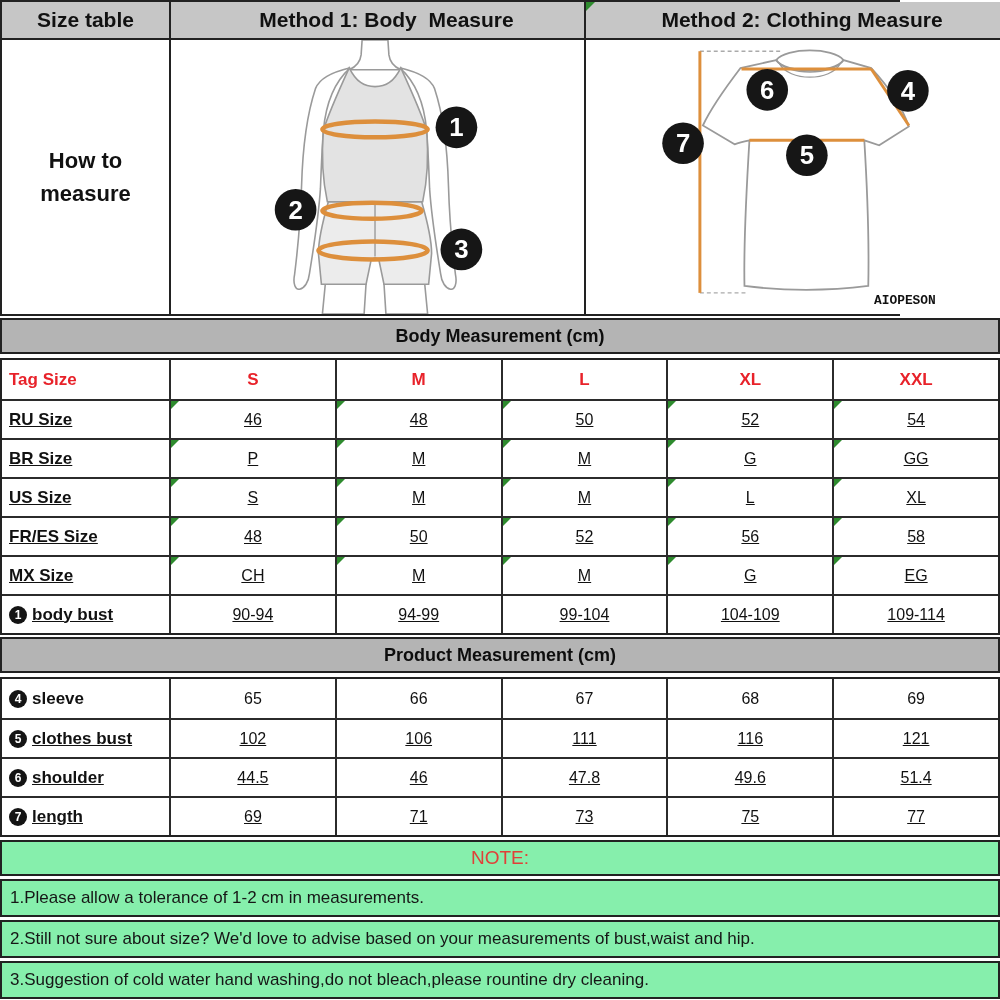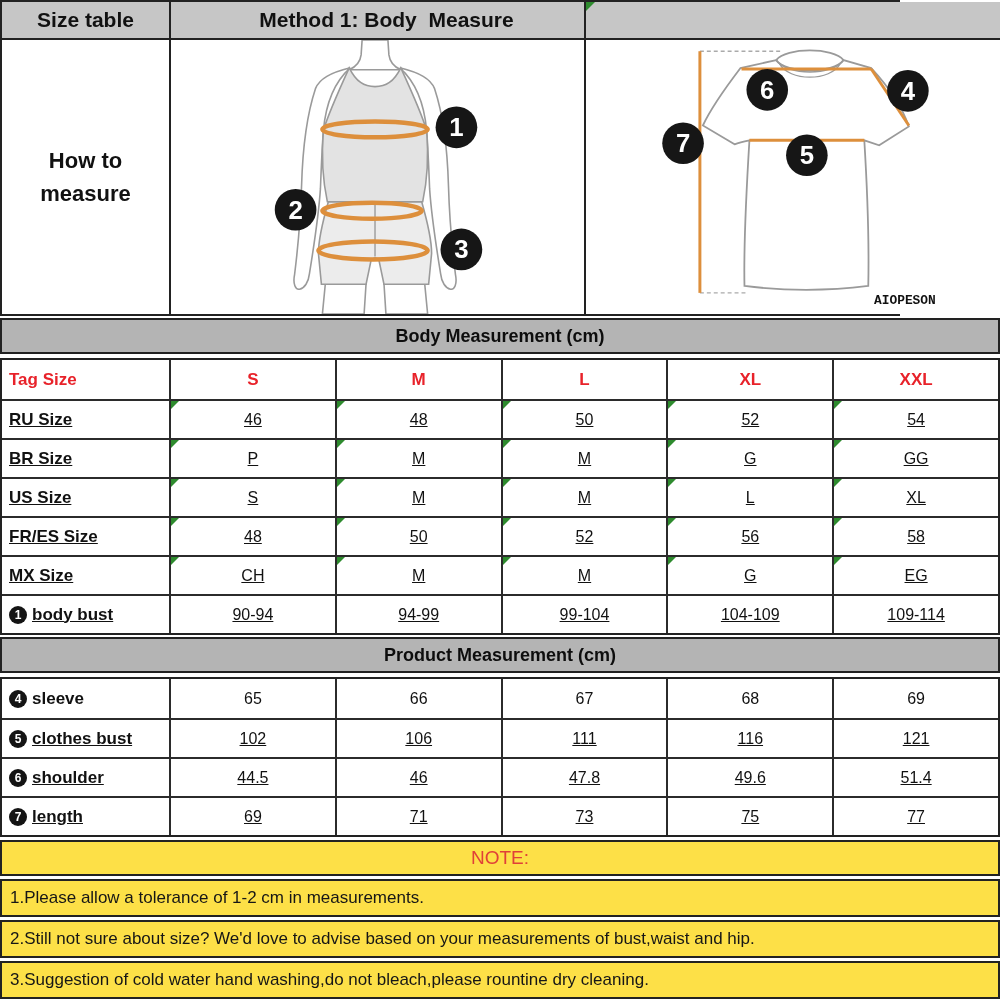--- a/index.html
+++ b/index.html
@@ -34,37 +34,38 @@
   .mtable .td{height:39px;display:flex;align-items:center;justify-content:center;font-size:16px;position:relative;background:#fff;}
   .mtable .td.label{justify-content:flex-start;padding-left:7px;font-weight:bold;font-size:17px;}
   .mtable .td:not(:nth-child(6n+1)){border-left:2px solid #2b2b2b;}
   .mtable .td:nth-child(n+7){border-top:2px solid #2b2b2b;text-decoration:underline;}
   .mtable .td.redcell{color:var(--red);font-weight:bold;font-size:17px;}
   .flag{position:absolute;top:0;left:0;width:0;height:0;border-top:8px solid var(--green);border-right:8px solid transparent;}
   .m2flag{position:absolute;top:0;left:0;width:0;height:0;border-top:9px solid var(--green);border-right:9px solid transparent;}
   .marker{display:inline-flex;align-items:center;justify-content:center;width:18px;height:18px;border-radius:50%;background:#141414;color:#fff;font-size:12px;font-weight:bold;margin-right:5px;flex:0 0 auto;}
 
   
-  .note-box{margin-top:3px;border:2px solid var(--border);background:#fde047;display:flex;align-items:center;}
+  .note-box{margin-top:3px;border:2px solid var(--border);background:#86efac;display:flex;align-items:center;}
   .note-title{height:36px;justify-content:center;color:var(--note-red);font-size:19px;}
   .note-item{height:38px;padding-left:8px;font-size:17px;color:#161616;}
 
   svg text{font-family:"Liberation Sans","DejaVu Sans",sans-serif;}
   .brandtext{font-family:"Liberation Mono","DejaVu Sans Mono",monospace;font-weight:bold;}
 </style>
 </head>
 <body>
 
 <div class="sheet">
 
   <div class="top-section">
     <div class="hdr-cell">Size table</div>
     <div class="hdr-cell">Method 1: Body  Measure</div>
     <div class="hdr-cell">
       <i class="m2flag"></i>
+      <span>Method 2: Clothing Measure</span>
     </div>
 
     <div class="illus-cell">
       <div class="howto">
         <div>How to</div>
         <div>measure</div>
       </div>
     </div>
 
     <div class="illus-cell">

